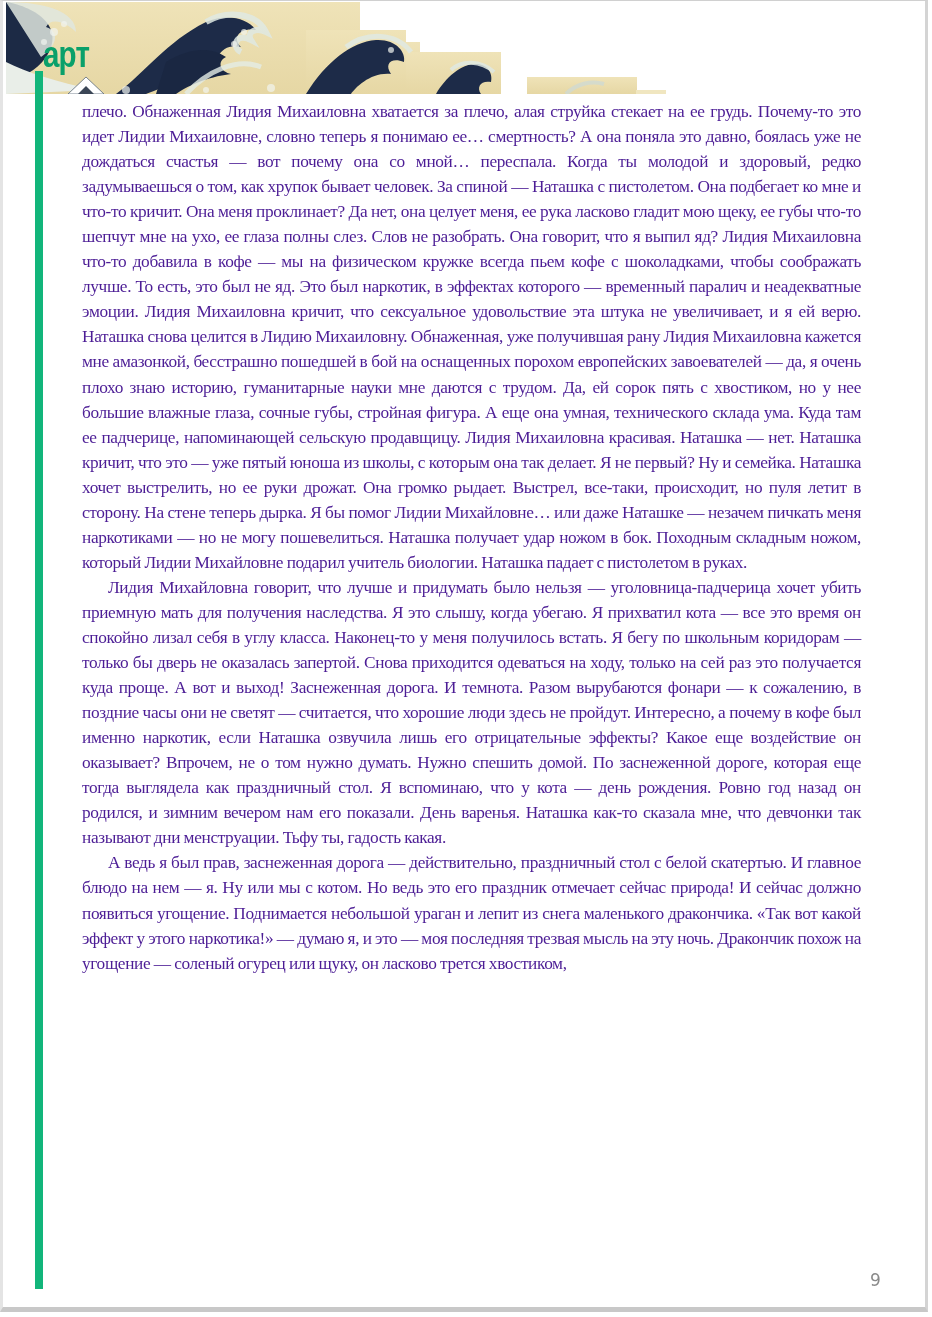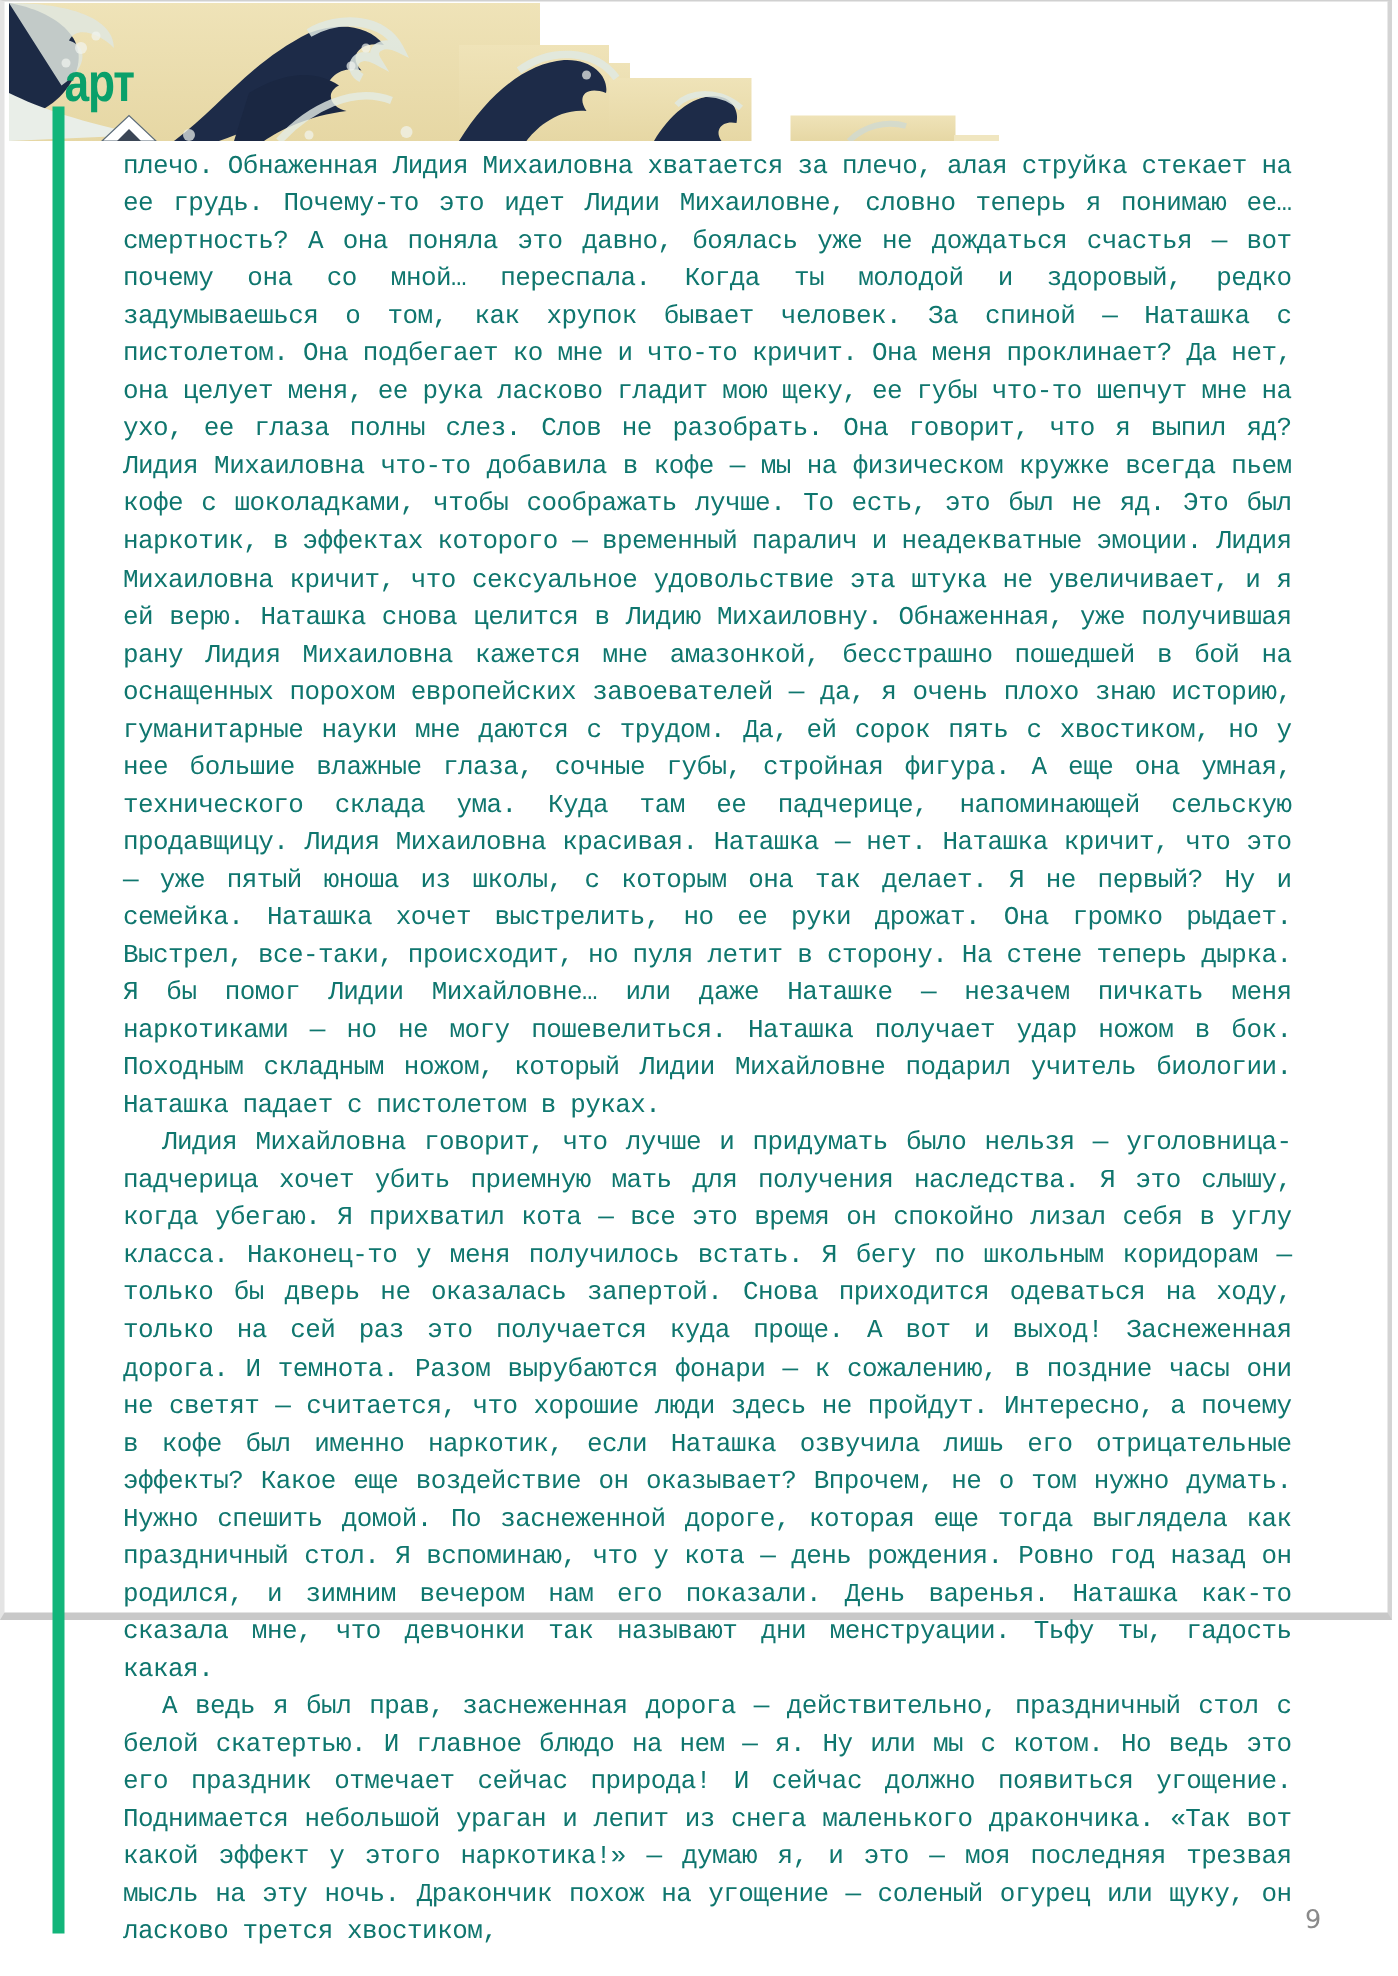--- a/index.html
+++ b/index.html
@@ -1,35 +1,35 @@
 <!DOCTYPE html>
 <html><head>
   <meta charset="utf-8">
   <style>
     html, body { margin: 0; padding: 0; }
     body {
       width: 932px; height: 1317px; background: #ffffff; position: relative; overflow: hidden;
       font-family: "DejaVu Sans", "Liberation Sans", sans-serif;
     }
     .page {
-      position: absolute; left: 0; top: 0; width: 928px; height: 1080px; background: #fff;
+      position: absolute; left: 0; top: 0; width: 928px; height: 1312px; background: #fff;
       border-top: 1px solid #d0d0d0; border-right: 3px solid #d4d4d4; border-bottom: 5px solid #c8c8c8;
       border-left: 3px solid #e4e4e4; box-sizing: border-box;
     }
     .header-art { position: absolute; left: 3px; top: 1px; width: 660px; height: 92px; overflow: hidden; }
     .header-art svg { display: block; }
     .section-label {
       position: absolute; left: 40px; top: 36px; font-family: "Liberation Sans", sans-serif;
       font-weight: bold; font-size: 36px; color: #0aa06a; letter-spacing: -1px; transform: scaleX(0.82);
       transform-origin: left top; line-height: 1;
     }
     .accent-bar { position: absolute; left: 32px; top: 70px; width: 8px; height: 1218px; background: #12b57a; }
     .article {
       position: absolute; left: 79px; top: 98px; width: 779px; font-size: 17.3px; line-height: 25.05px;
-      color: #0f766e; text-align: justify; font-family: Liberation Mono, monospace; letter-spacing: -0.35px;
+      color: #4c1d95; text-align: justify; font-family: Liberation Serif, serif; letter-spacing: -0.35px;
       word-spacing: -0.5px;
     }
     .article p { margin: 0; text-indent: 0; }
     .article p.indent { text-indent: 26px; }
     .page-number {
       position: absolute; left: 867px; top: 1269px; font-size: 17px; color: #8a8a8a;
       font-family: "DejaVu Sans", sans-serif;
     }
   </style>
 </head>

